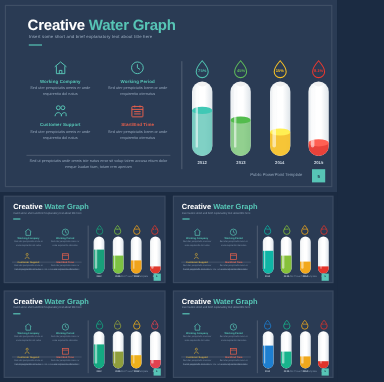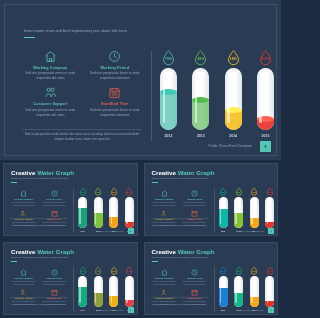--- a/index.html
+++ b/index.html
@@ -205,20 +205,24 @@
     background: #57c5b6; display:flex; align-items:center; justify-content:center;
     font-size: 2px; color: #1f3047; font-weight: bold;
   }
 </style>
 </head>
 <body>
 
 <div class="main-slide">
   <div class="slide-inner">
 
+    <div class="title">
+      <span class="w1">Creative</span>
+      <span class="w2">Water Graph</span>
+    </div>
     <div class="subtitle">Insert some short and brief explanatory text about title here</div>
     <div class="title-rule"></div>
 
     <div class="features">
 
       <div class="feat">
         <div class="feat-icon">
           <svg width="13" height="13" viewBox="0 0 24 24" fill="none" stroke="#57c5b6" stroke-width="1.5">
             <path d="M3 10.5L12 3l9 7.5"></path>
               <path d="M5.5 9.5V21h13V9.5"></path>

